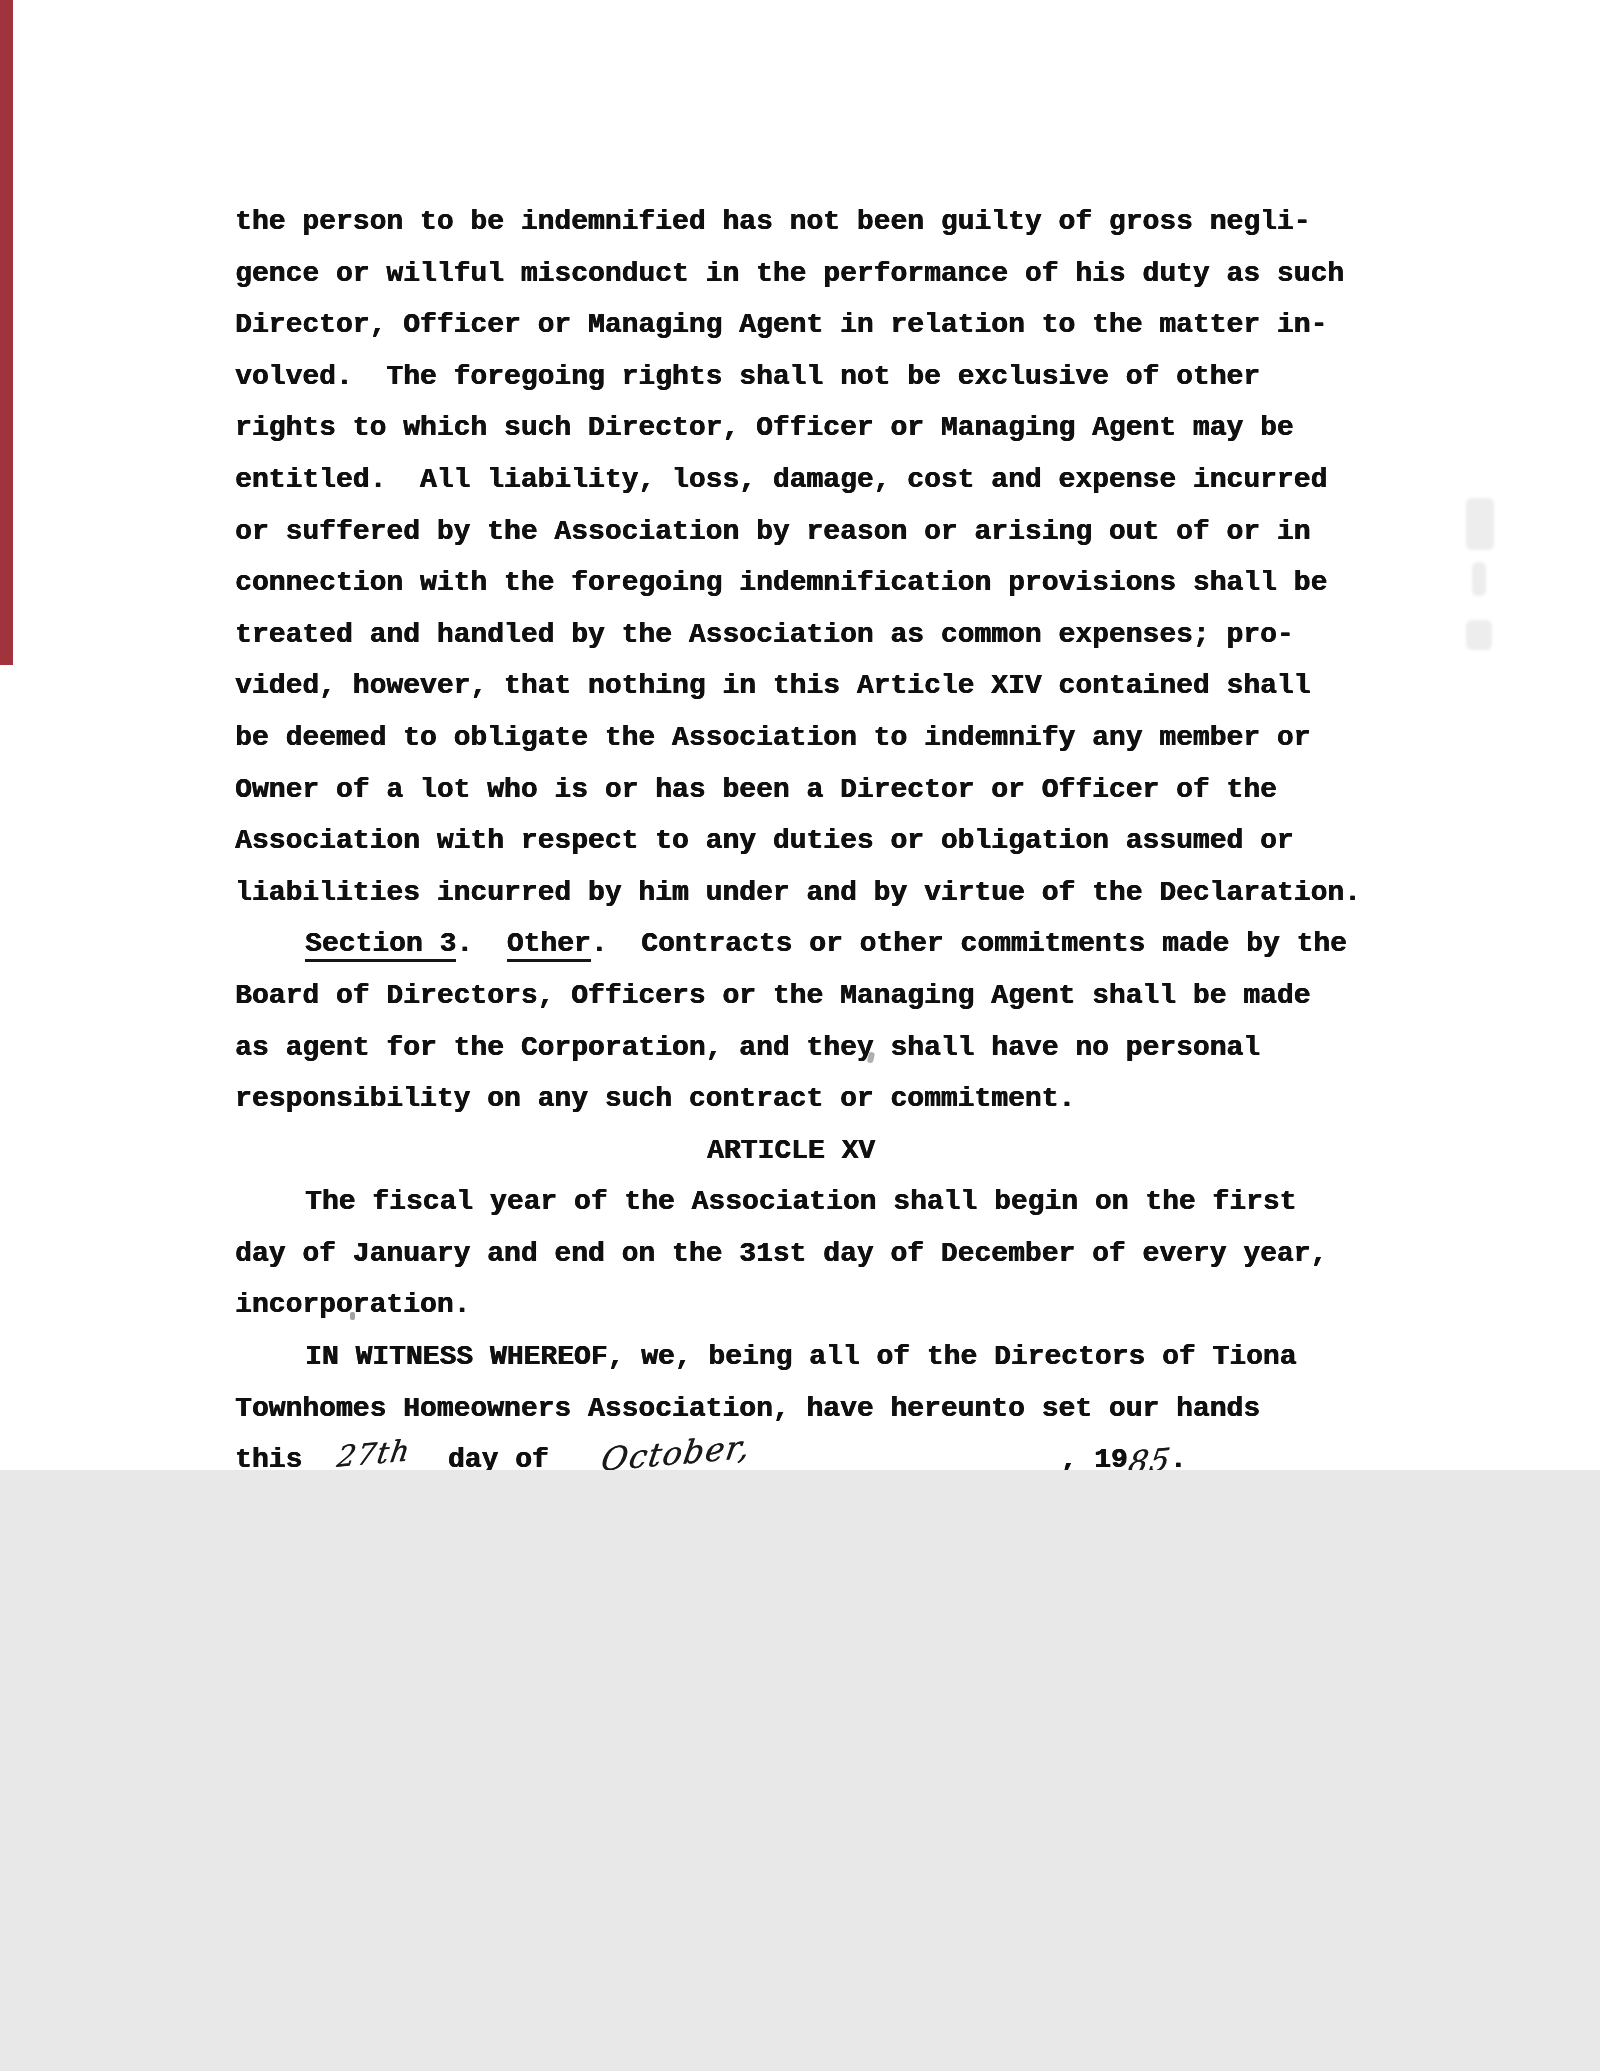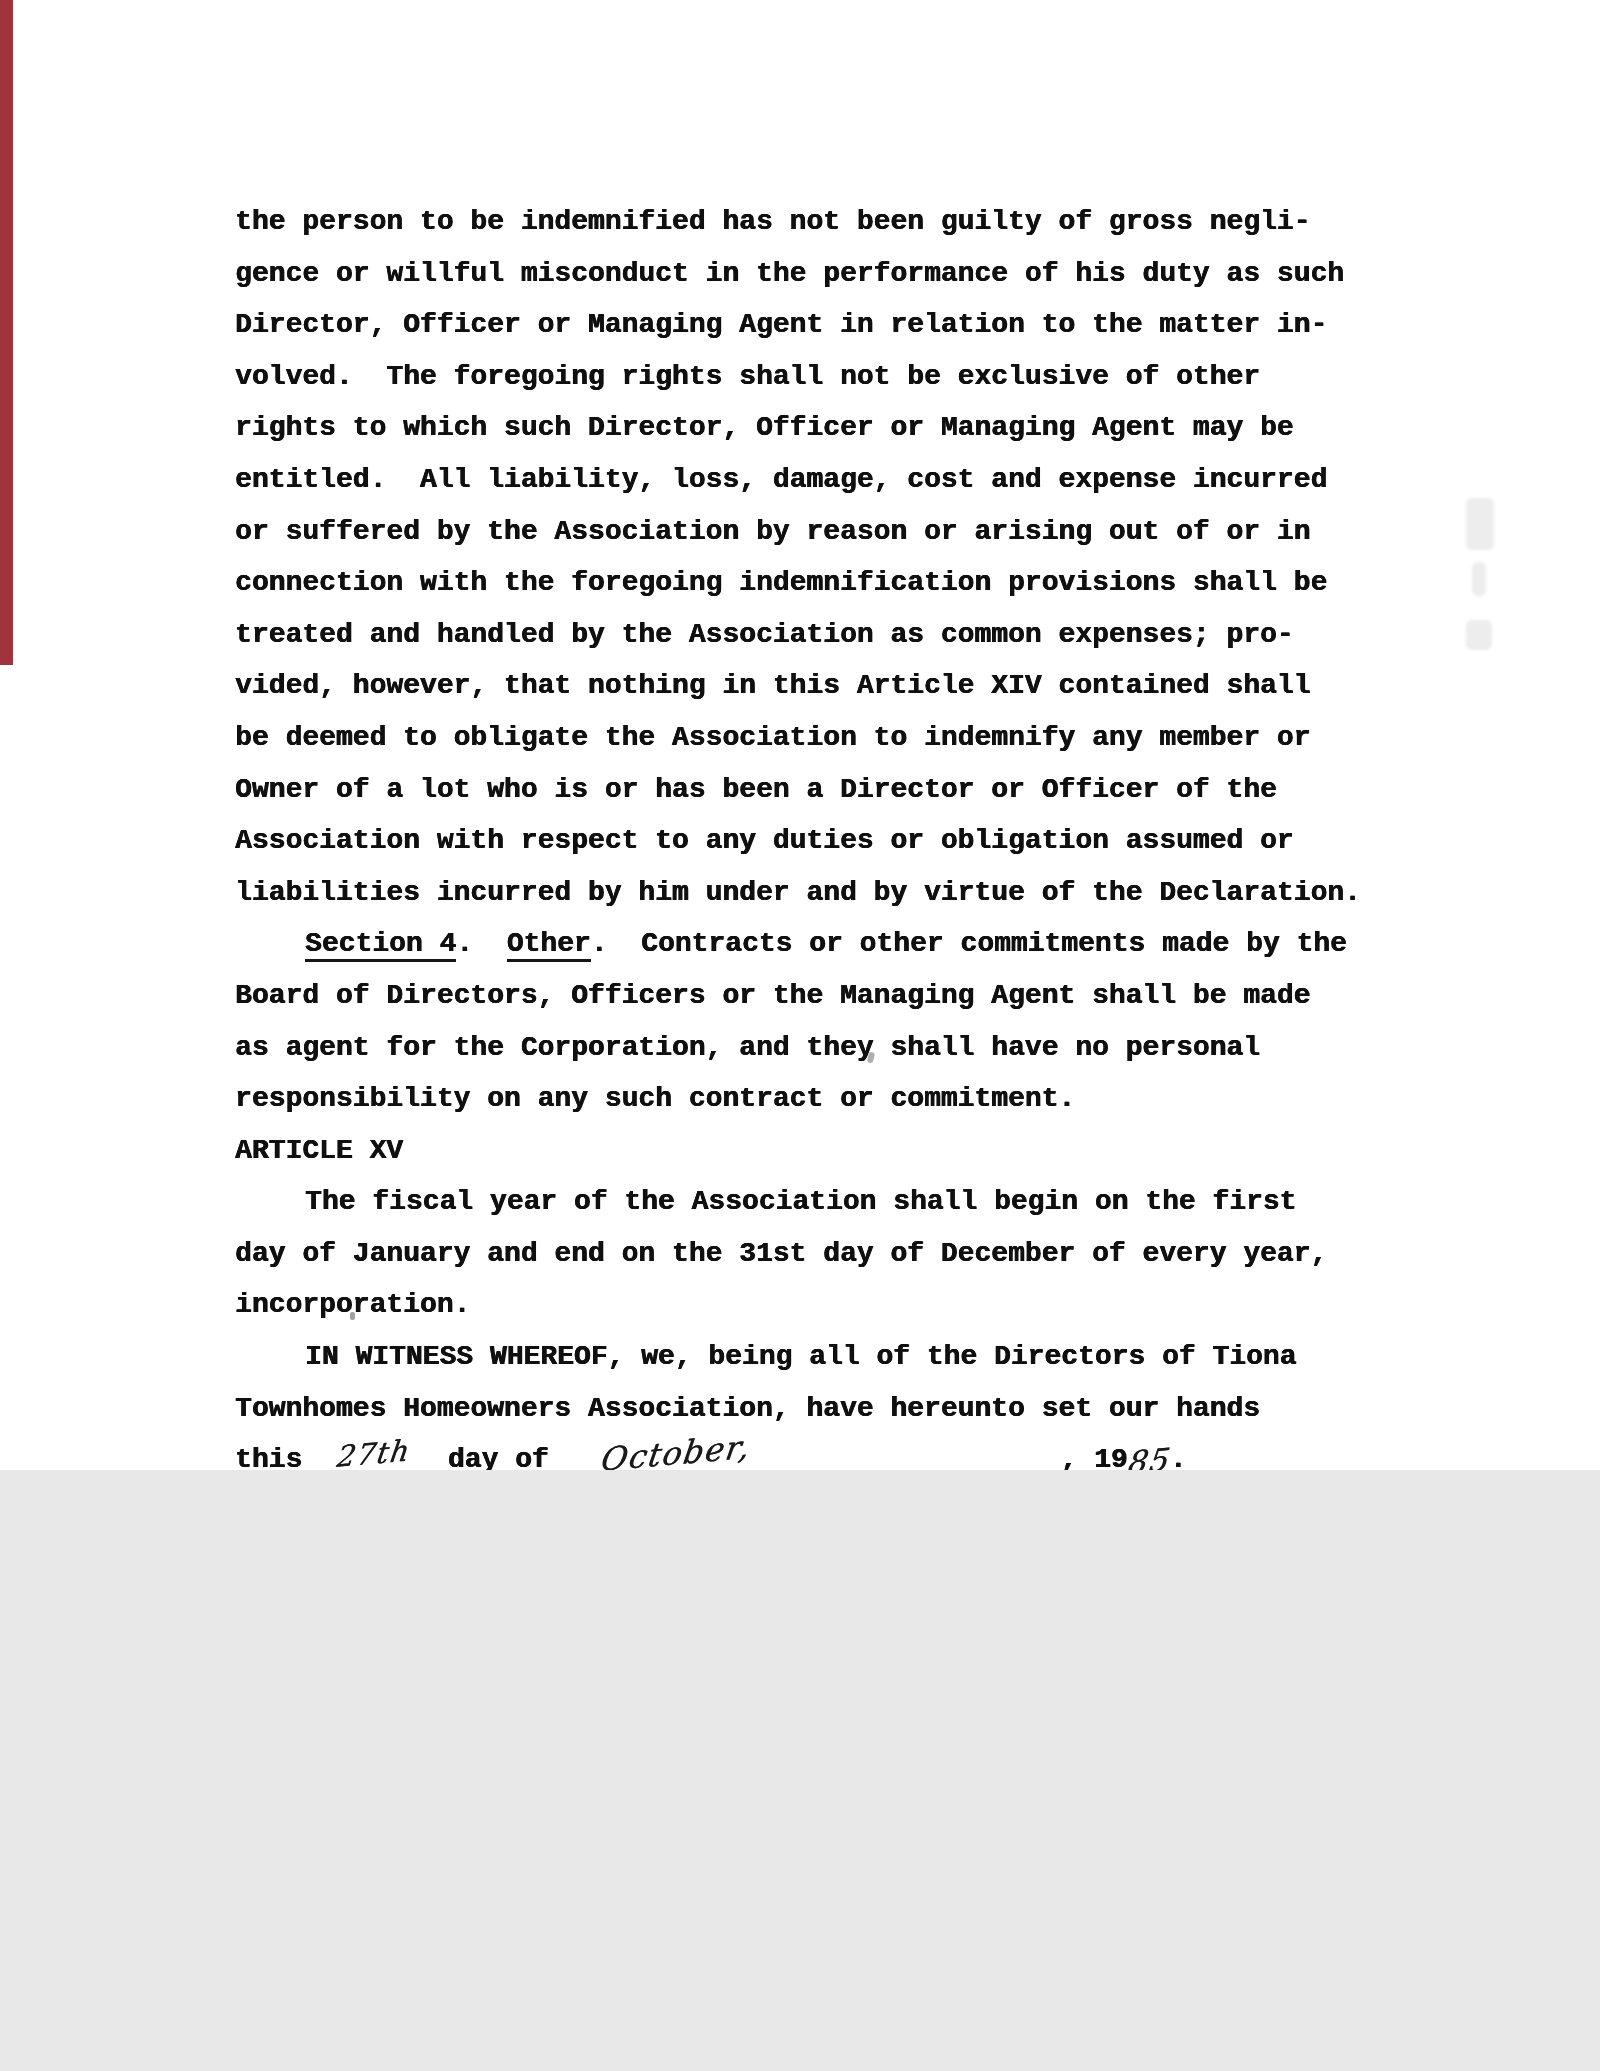--- a/index.html
+++ b/index.html
@@ -9,21 +9,21 @@
   }
   
   .doc{
     position:absolute;left:235px;top:196px;width:1112px;
     font-size:28px;font-weight:700;color:#101010;
   }
   .line{
     white-space:pre;height:51.6px;line-height:51.6px;
     text-shadow:0.6px 0 0 currentColor, 0 0.4px 0 currentColor;
   }
-  .center{text-align:left;}
+  .center{text-align:center;}
   .indent{padding-left:70px;}
   .u{border-bottom:3px solid #161616;padding-bottom:0px;}
   
   .hwf{
     position:relative;display:inline-block;height:34px;vertical-align:-9px;
     border-bottom:3px solid #181818;
   }
   .hw-text{
     position:absolute;left:10px;bottom:3px;white-space:nowrap;
     font-family:"DejaVu Serif",serif;font-style:italic;font-weight:400;
@@ -77,21 +77,21 @@
       <div class="line"><span>rights to which such Director, Officer or Managing Agent may be</span></div>
       <div class="line"><span>entitled.  All liability, loss, damage, cost and expense incurred</span></div>
       <div class="line"><span>or suffered by the Association by reason or arising out of or in</span></div>
       <div class="line"><span>connection with the foregoing indemnification provisions shall be</span></div>
       <div class="line"><span>treated and handled by the Association as common expenses; pro-</span></div>
       <div class="line"><span>vided, however, that nothing in this Article XIV contained shall</span></div>
       <div class="line"><span>be deemed to obligate the Association to indemnify any member or</span></div>
       <div class="line"><span>Owner of a lot who is or has been a Director or Officer of the</span></div>
       <div class="line"><span>Association with respect to any duties or obligation assumed or</span></div>
       <div class="line"><span>liabilities incurred by him under and by virtue of the Declaration.</span></div>
-      <div class="line indent"><span class="u">Section 4</span><span>.  </span><span class="u">Other</span><span>.  Contracts or other commitments made by the</span></div>
+      <div class="line indent"><span class="u">Section 3</span><span>.  </span><span class="u">Other</span><span>.  Contracts or other commitments made by the</span></div>
       <div class="line"><span>Board of Directors, Officers or the Managing Agent shall be made</span></div>
       <div class="line"><span>as agent for the Corporation, and they shall have no personal</span></div>
       <div class="line"><span>responsibility on any such contract or commitment.</span></div>
       <div class="line center"><span>ARTICLE XV</span></div>
       <div class="line indent"><span>The fiscal year of the Association shall begin on the first</span></div>
       <div class="line"><span>day of January and end on the 31st day of December of every year,</span></div>
       <div class="line"><span>incorporation.</span></div>
       <div class="line indent"><span>IN WITNESS WHEREOF, we, being all of the Directors of Tiona</span></div>
       <div class="line"><span>Townhomes Homeowners Association, have hereunto set our hands</span></div>
       <div class="line"><span>this </span><span class="hwf hw-day" style="width: 112px;"><span class="hw-text">27th</span></span><span> day of </span><span class="hwf hw-month" style="width: 495px;"><span class="hw-text">October,</span></span><span>, 19</span><span class="hwf hw-year" style="width: 42px;"><span class="hw-text">85</span></span><span>.</span></div>

